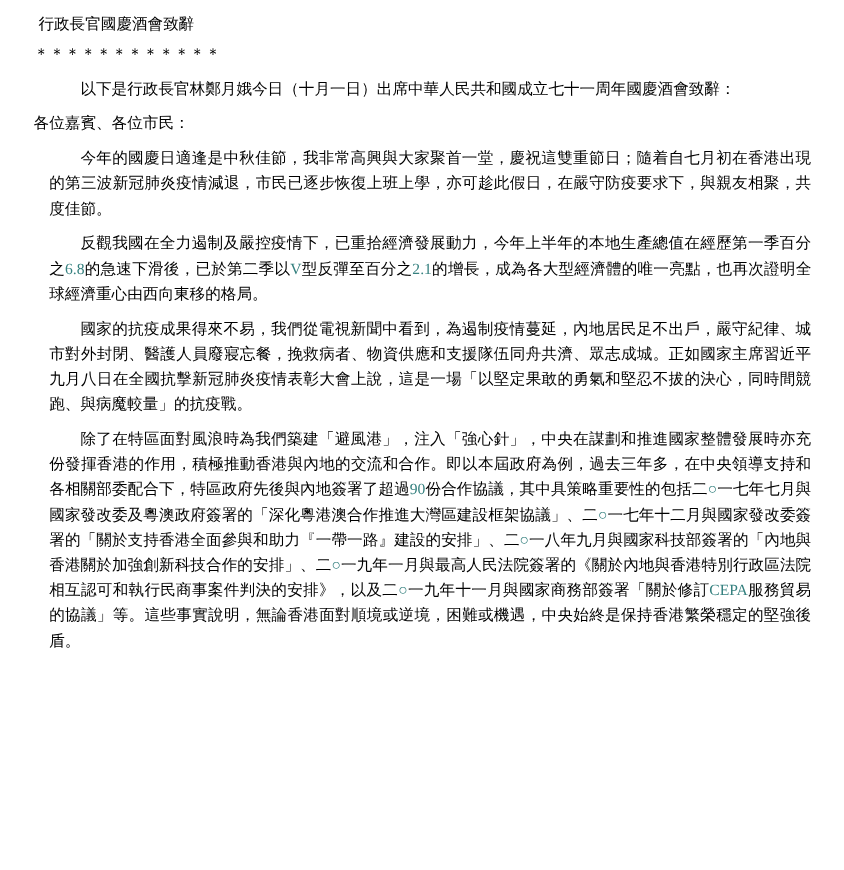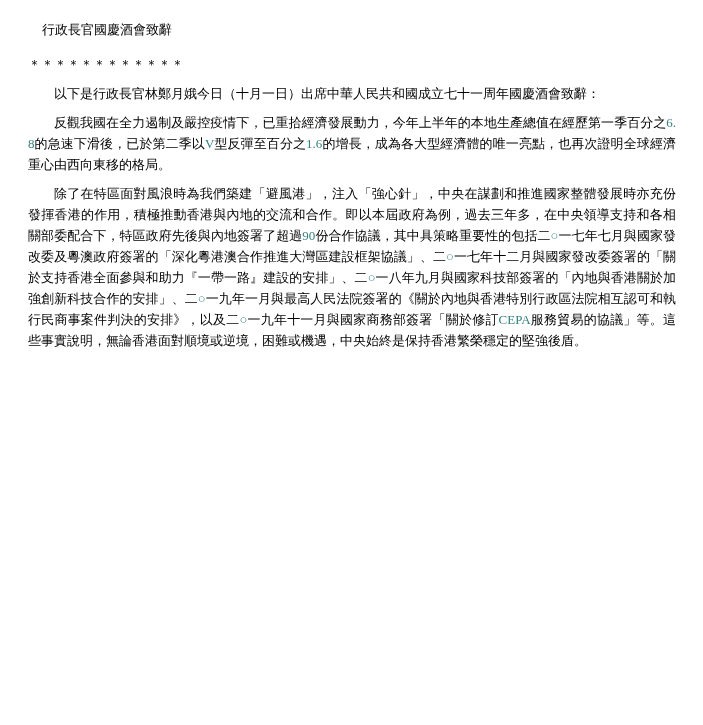--- a/index.html
+++ b/index.html
@@ -23,41 +23,45 @@
     line-height:21px;
     letter-spacing:0;
   }
   .doc p{
     margin:0 0 8px 0;
     text-align:justify;
     text-justify:inter-ideograph;
     word-break:break-all;
   }
   p.title{
-    margin:14px;
+    margin:4px;
     text-align:left;
     font-family:Liberation Serif, serif;
   }
   p.sep{
     margin:0 0 8px 0;
     text-align:left;
     letter-spacing:0;
   }
   p.indent{
     text-indent:2em;
+    margin-left:13px;
   }
   .latin{
     color:var(--accent);
     font-family:"Liberation Serif","DejaVu Serif",serif;
   }
 </style>
 </head>
 <body>
 
 <div class="doc">
   <p class="title">行政長官國慶酒會致辭</p>
   <p class="sep">＊＊＊＊＊＊＊＊＊＊＊＊</p>
   <p class="indent">以下是行政長官林鄭月娥今日（十月一日）出席中華人民共和國成立七十一周年國慶酒會致辭：</p>
+  <p>各位嘉賓、各位市民：</p>
   <div>
-      <p class="indent">反觀我國在全力遏制及嚴控疫情下，已重拾經濟發展動力，今年上半年的本地生產總值在經歷第一季百分之<span class="latin">6.8</span>的急速下滑後，已於第二季以<span class="latin">V</span>型反彈至百分之<span class="latin">1.6</span>的增長，成為各大型經濟體的唯一亮點，也再次證明全球經濟重心由西向東移的格局。</p>
+      <p class="indent">今年的國慶日適逢是中秋佳節，我非常高興與大家聚首一堂，慶祝這雙重節日；隨着自七月初在香港出現的第三波新冠肺炎疫情減退，市民已逐步恢復上班上學，亦可趁此假日，在嚴守防疫要求下，與親友相聚，共度佳節。</p>
+      <p class="indent">反觀我國在全力遏制及嚴控疫情下，已重拾經濟發展動力，今年上半年的本地生產總值在經歷第一季百分之<span class="latin">6.8</span>的急速下滑後，已於第二季以<span class="latin">V</span>型反彈至百分之<span class="latin">2.1</span>的增長，成為各大型經濟體的唯一亮點，也再次證明全球經濟重心由西向東移的格局。</p>
+      <p class="indent">國家的抗疫成果得來不易，我們從電視新聞中看到，為遏制疫情蔓延，內地居民足不出戶，嚴守紀律、城市對外封閉、醫護人員廢寢忘餐，挽救病者、物資供應和支援隊伍同舟共濟、眾志成城。正如國家主席習近平九月八日在全國抗擊新冠肺炎疫情表彰大會上說，這是一場「以堅定果敢的勇氣和堅忍不拔的決心，同時間競跑、與病魔較量」的抗疫戰。</p>
       <p class="indent">除了在特區面對風浪時為我們築建「避風港」，注入「強心針」，中央在謀劃和推進國家整體發展時亦充份發揮香港的作用，積極推動香港與內地的交流和合作。即以本屆政府為例，過去三年多，在中央領導支持和各相關部委配合下，特區政府先後與內地簽署了超過<span class="latin">90</span>份合作協議，其中具策略重要性的包括二<span class="latin">○</span>一七年七月與國家發改委及粵澳政府簽署的「深化粵港澳合作推進大灣區建設框架協議」、二<span class="latin">○</span>一七年十二月與國家發改委簽署的「關於支持香港全面參與和助力『一帶一路』建設的安排」、二<span class="latin">○</span>一八年九月與國家科技部簽署的「內地與香港關於加強創新科技合作的安排」、二<span class="latin">○</span>一九年一月與最高人民法院簽署的《關於內地與香港特別行政區法院相互認可和執行民商事案件判決的安排》，以及二<span class="latin">○</span>一九年十一月與國家商務部簽署「關於修訂<span class="latin">CEPA</span>服務貿易的協議」等。這些事實說明，無論香港面對順境或逆境，困難或機遇，中央始終是保持香港繁榮穩定的堅強後盾。</p>
     </div>
 </div>
 
 </body></html>

